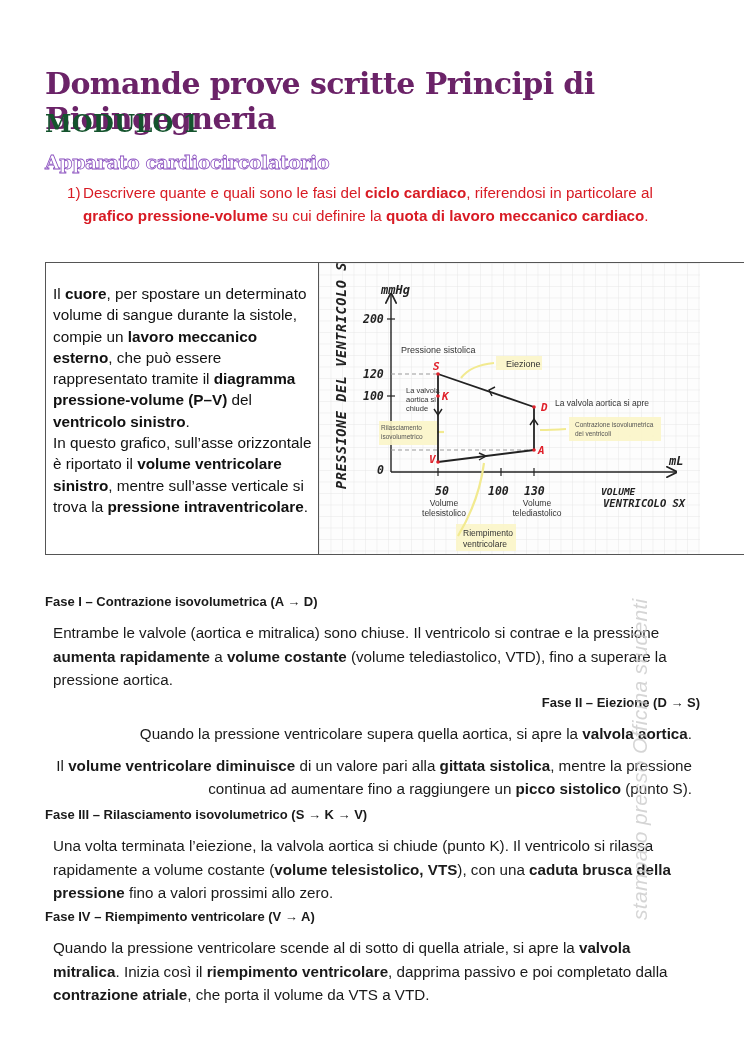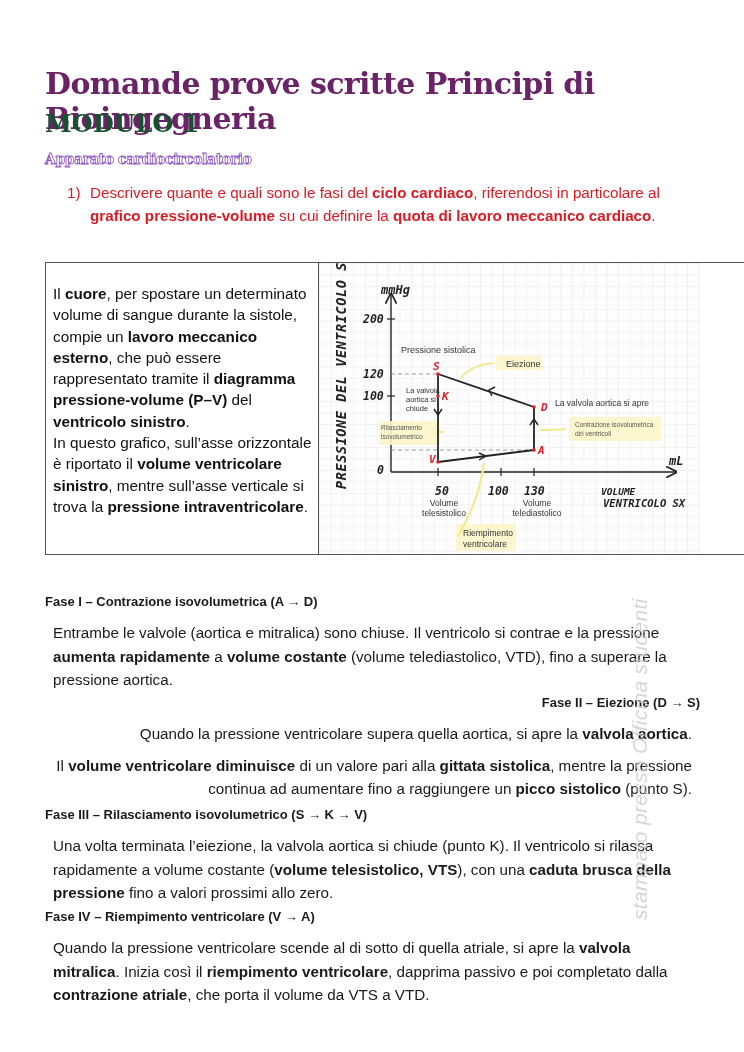--- a/index.html
+++ b/index.html
@@ -3,24 +3,24 @@
 <meta charset="utf-8">
 <style>
   html, body { margin: 0; padding: 0; background: #ffffff; }
   body { width: 744px; height: 1052px; position: relative; overflow: hidden;
          font-family: "Liberation Sans", "DejaVu Sans", sans-serif; color: #1a1a1a; }
   .title { position: absolute; left: 45px; top: 66px; font-family: "DejaVu Serif", "Liberation Serif", serif;
            font-size: 30px; font-weight: bold; color: #6b2368; letter-spacing: -0.6px; margin: 0; }
   .modulo { position: absolute; left: 45px; top: 109px; font-family: "DejaVu Serif", "Liberation Serif", serif;
             font-size: 24px; font-weight: 900; color: #14532d; margin: 0; letter-spacing: 0.3px; }
   .section { position: absolute; left: 45px; top: 151px; font-family: "DejaVu Serif", "Liberation Serif", serif;
-             font-size: 14px; color: #ffffff; -webkit-text-stroke: 0.8px #8a4fbf; margin: 0; letter-spacing: -0.4px; }
+             font-size: 19px; color: #ffffff; -webkit-text-stroke: 0.8px #8a4fbf; margin: 0; letter-spacing: -0.4px; }
   .question { position: absolute; left: 67px; top: 181px; width: 620px; font-size: 15.2px; line-height: 23.4px; color: #d81b24; }
   .question .num { position: absolute; left: 0; top: 0; }
-  .question .qtext { margin-left: 23px; display: block; }
+  .question .qtext { margin-left: 16px; display: block; }
   .question b { font-weight: bold; }
   .box { position: absolute; left: 45px; top: 262px; width: 714px; height: 293px; border: 1.5px solid #555; box-sizing: border-box; }
   .box .left { position: absolute; left: 0; top: 0; width: 273px; height: 100%; border-right: 1.5px solid #555; box-sizing: border-box; }
   .box .left p { margin: 0; position: absolute; left: 7px; top: 20px; width: 262px; font-size: 15.3px; line-height: 21.3px; color: #111; }
   .box .right { position: absolute; left: 273px; top: 0; right: 0; bottom: 0; overflow: hidden; }
   .phase { position: absolute; left: 45px; width: 655px; font-size: 15.2px; line-height: 23.4px; color: #1a1a1a; }
   .phase p { margin: 8px; }
   .phase h3 { margin: 0; font-size: 13px; font-weight: bold; line-height: 23.4px; }
   .phase b { font-weight: bold; }
   .watermark { position: absolute; left: 628px; top: 920px; transform: rotate(-90deg); transform-origin: 0 0;

